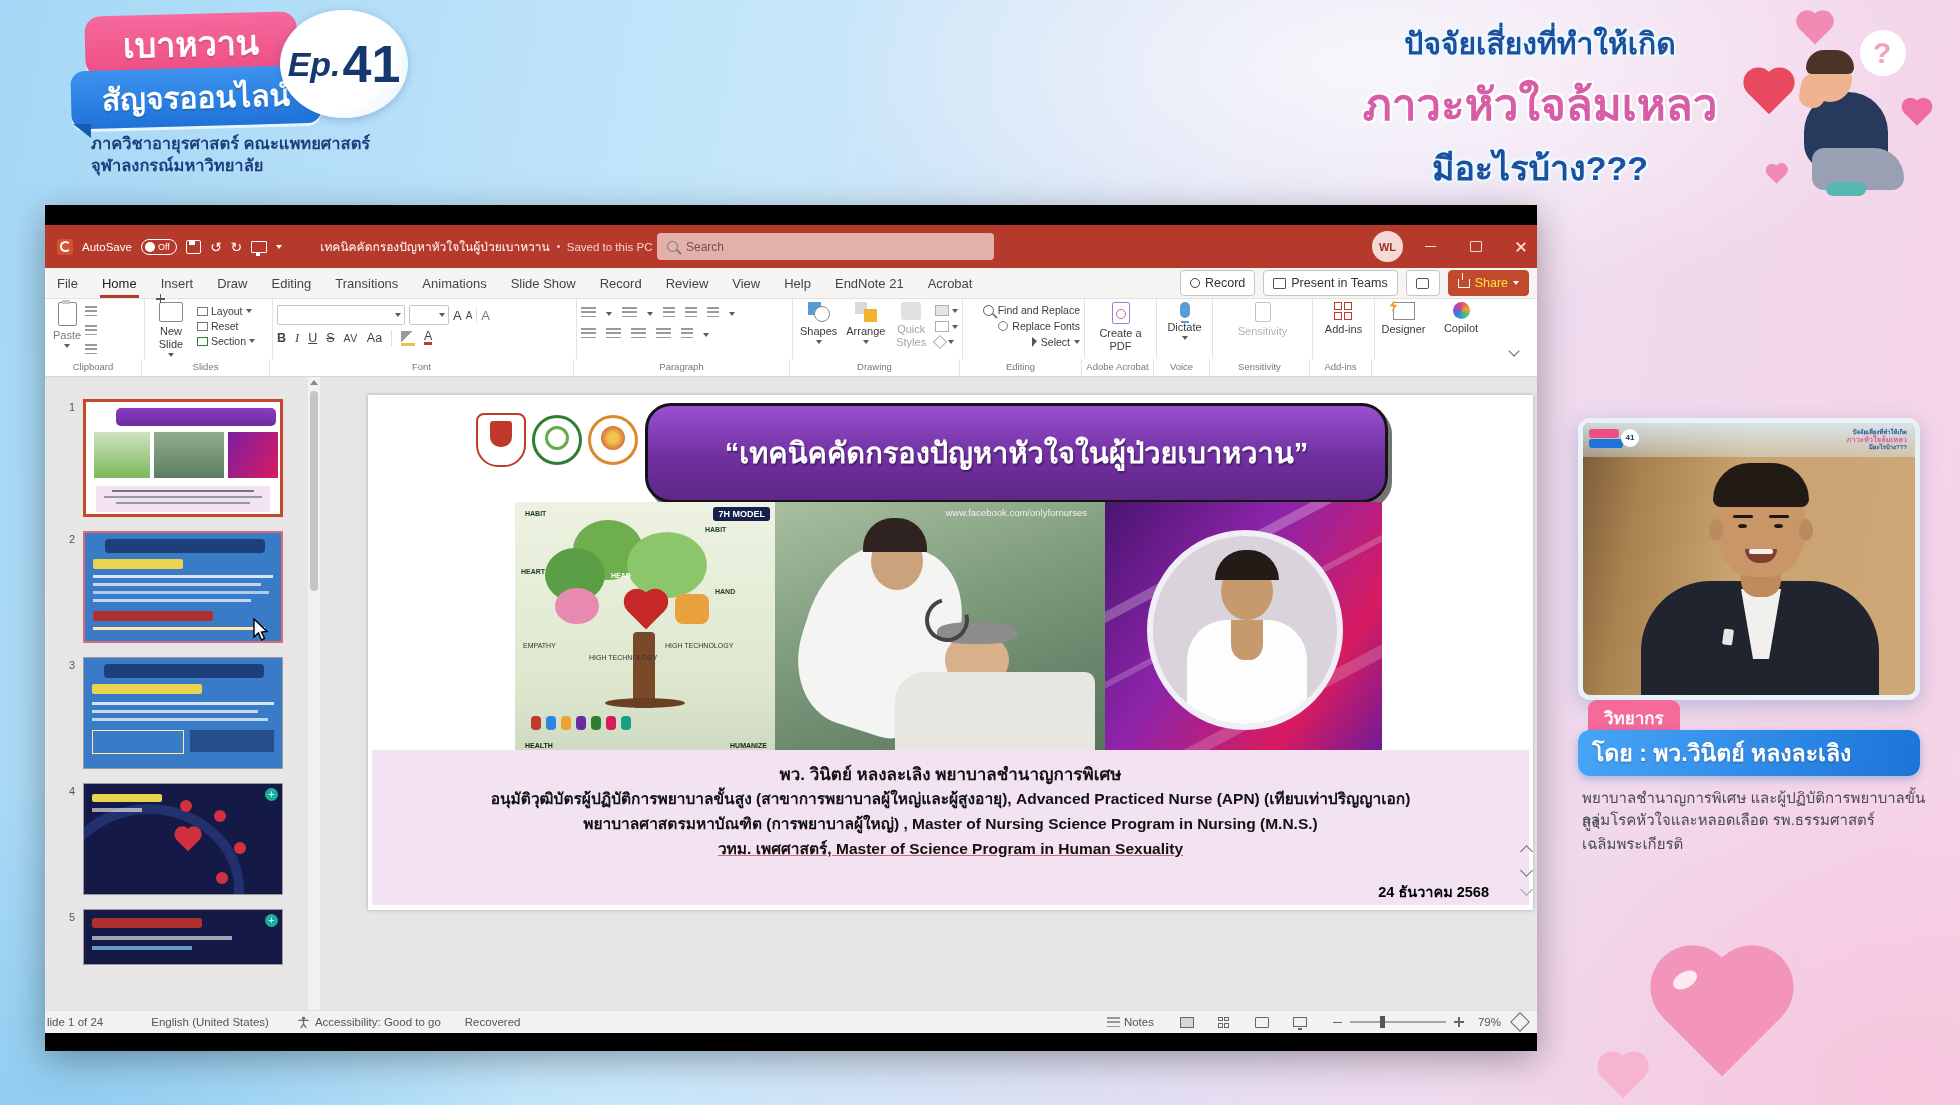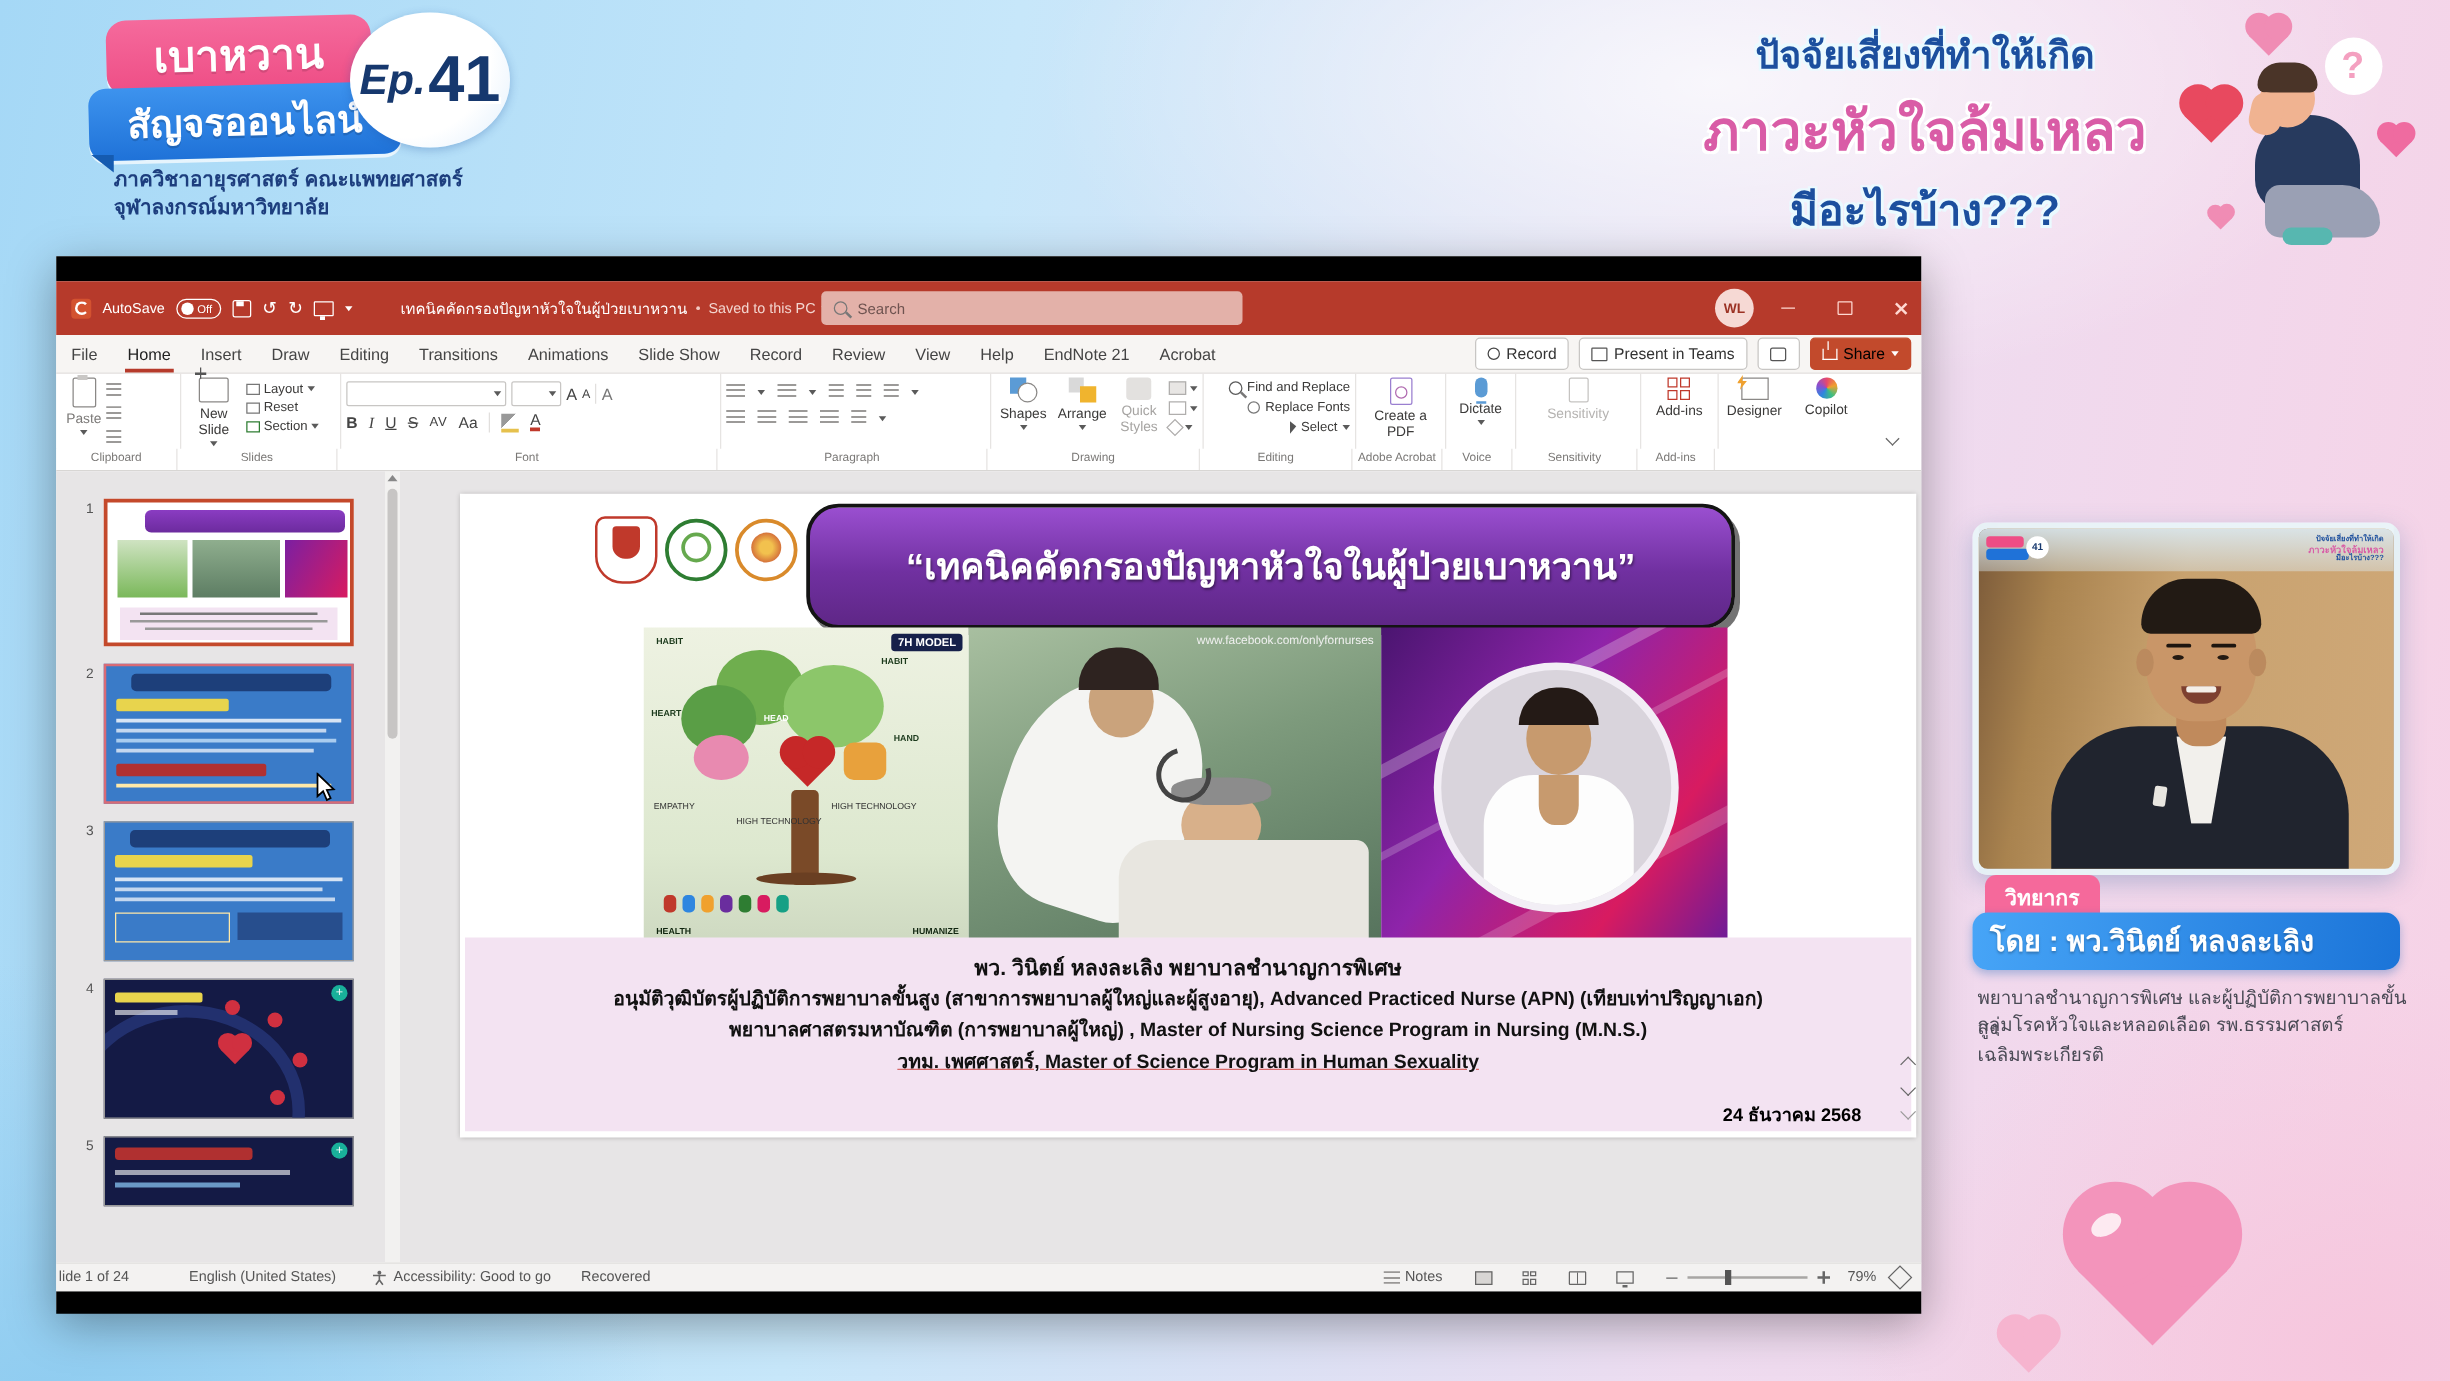--- a/index.html
+++ b/index.html
@@ -162,21 +162,21 @@
             <span style="width:8px;height:8px;border:1.6px solid #444;border-radius:50%;display:inline-block;"></span>
             <span>Record</span>
           </div>
         <div class="topbtn">
             <span style="width:11px;height:9px;border:1.5px solid #555;display:inline-block;border-radius:1px;"></span>
             <span>Present in Teams</span>
           </div>
         <div class="topbtn" style="width:14px;justify-content:center;">
             <span style="width:11px;height:9px;border:1.5px solid #555;border-radius:2px;display:inline-block;"></span>
           </div>
-        <div class="topbtn" style="background:#c24a2c;border-color:#c24a2c;color:#000000;">
+        <div class="topbtn" style="background:#c24a2c;border-color:#c24a2c;color:#fde047;">
           <span style="width:10px;height:8px;border:1.5px solid #fff;border-top:none;display:inline-block;position:relative;">
               <span style="position:absolute;left:3px;top:-6px;width:1.5px;height:7px;background:#fff;"></span>
             </span>
           <span>Share</span>
           <span class="caret w"></span>
         </div>
       </div>
     </div>
 
     <div class="ribbon">
@@ -496,21 +496,21 @@
             <span class="tinytxt" style="left:96px;top:70px;color:#fff;font-weight:bold;">HEAD</span>
             <span class="tinytxt" style="left:200px;top:86px;color:#1c3a1c;font-weight:bold;">HAND</span>
             <span class="tinytxt" style="left:8px;top:140px;color:#333;">EMPATHY</span>
             <span class="tinytxt" style="left:74px;top:152px;color:#333;">HIGH TECHNOLOGY</span>
             <span class="tinytxt" style="left:150px;top:140px;color:#333;">HIGH TECHNOLOGY</span>
             <span class="tinytxt" style="left:10px;top:240px;color:#10250f;font-weight:bold;">HEALTH</span>
             <span class="tinytxt" style="right:8px;top:240px;left:auto;color:#10250f;font-weight:bold;">HUMANIZE</span>
           </div>
 
           <div class="abs" style="left:407px;top:107px;width:330px;height:257px;background:linear-gradient(160deg,#a8bfa0 0%,#7d9a7c 45%,#55725c 100%);overflow:hidden;">
-            <span class="abs" style="right:6px;top:5px;color:#f0f0f0;font-size:9.5px;">www.facebook.com/onlyfornurses</span>
+            <span class="abs" style="right:18px;top:5px;color:#f0f0f0;font-size:9.5px;">www.facebook.com/onlyfornurses</span>
             <div class="abs" style="left:30px;top:40px;width:150px;height:190px;background:#f4f4f2;border-radius:50% 40% 30% 40%;transform:rotate(18deg);"></div>
             <div class="abs" style="left:96px;top:30px;width:52px;height:58px;background:#caa37c;border-radius:50%;"></div>
             <div class="abs" style="left:88px;top:16px;width:64px;height:34px;background:#2e2320;border-radius:30px 30px 0 0;"></div>
             <div class="abs" style="left:170px;top:130px;width:64px;height:56px;background:#d8b08a;border-radius:50%;"></div>
             <div class="abs" style="left:162px;top:120px;width:80px;height:22px;background:#8c8c8c;border-radius:40%;"></div>
             <div class="abs" style="left:120px;top:170px;width:200px;height:90px;background:#e8e6e0;border-radius:30px 10px 0 0;"></div>
             <div class="abs" style="left:150px;top:96px;width:36px;height:36px;border-radius:50%;border:4px solid #444;border-top-color:transparent;transform:rotate(30deg);"></div>
           </div>
 
           <div class="abs" style="left:737px;top:107px;width:277px;height:257px;background:linear-gradient(125deg,#4a1570 0%,#8e24aa 40%,#d81b60 75%,#6a1b9a 100%);overflow:hidden;">

